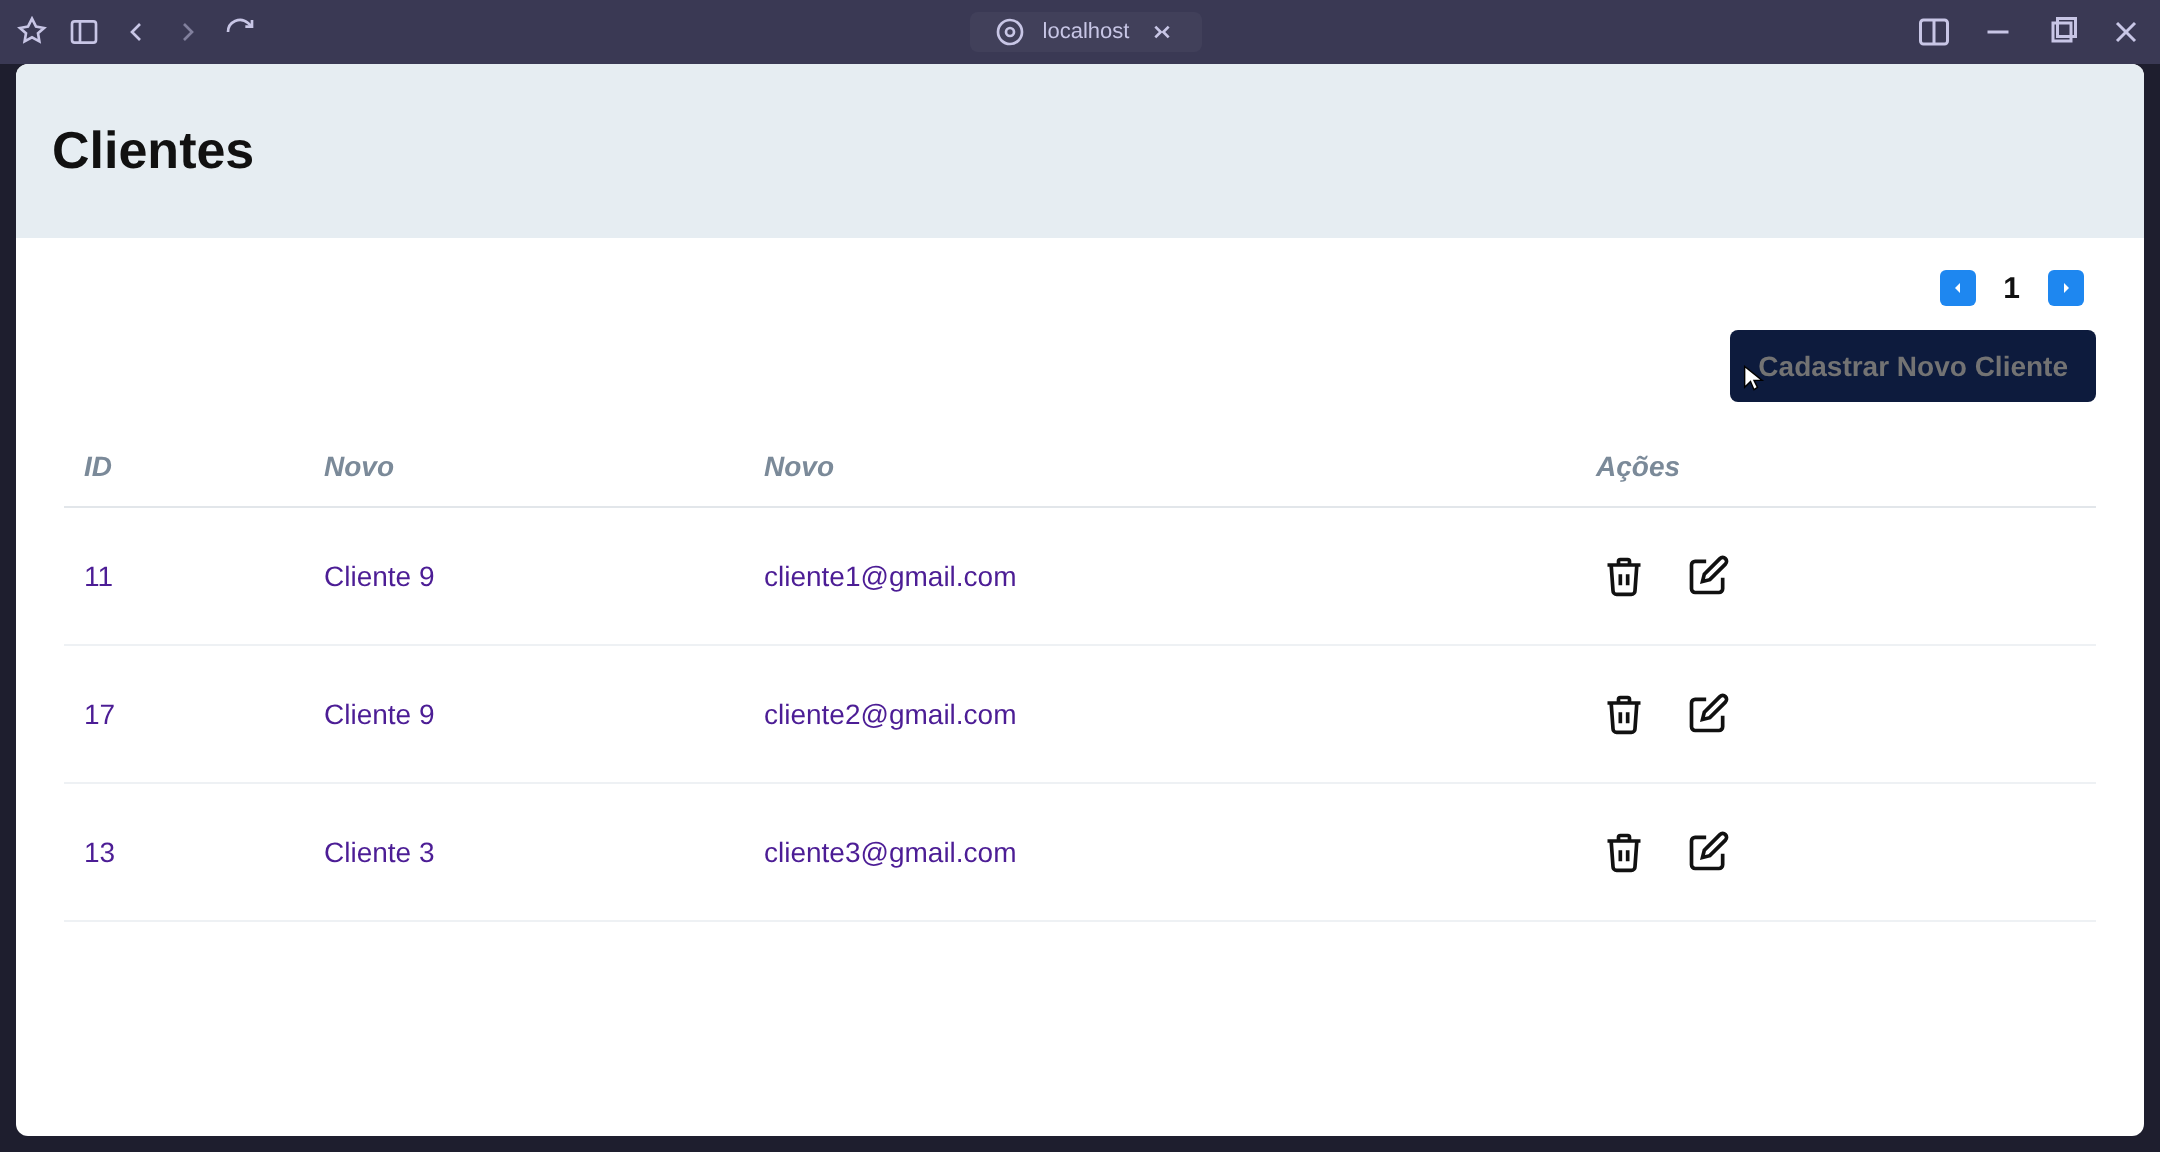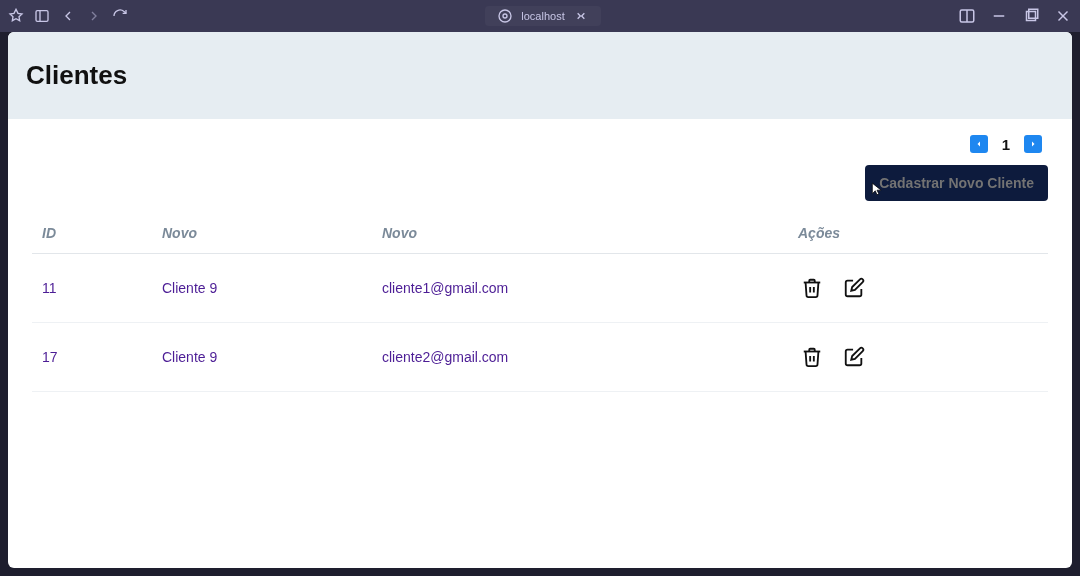--- a/index.html
+++ b/index.html
@@ -282,20 +282,43 @@
                   </span>
                   <span class="action-icon">
                     <svg viewBox="0 0 24 24" fill="none" stroke="currentColor" stroke-width="2">
                       <path d="M11 4H5a2 2 0 0 0-2 2v13a2 2 0 0 0 2 2h13a2 2 0 0 0 2-2v-6"></path>
                       <path d="M18.5 2.5a2.1 2.1 0 0 1 3 3L13 14l-4 1 1-4 8.5-8.5z"></path>
                     </svg>
                   </span>
                 </div>
               </td>
             </tr>
+            <tr>
+              <td>13</td>
+              <td>Cliente 3</td>
+              <td>cliente3@gmail.com</td>
+              <td>
+                <div class="actions">
+                  <span class="action-icon">
+                    <svg viewBox="0 0 24 24" fill="none" stroke="currentColor" stroke-width="2">
+                      <polyline points="3 6 5 6 21 6"></polyline>
+                      <path d="M19 6l-1 14a2 2 0 0 1-2 2H8a2 2 0 0 1-2-2L5 6"></path>
+                      <path d="M10 11v6M14 11v6"></path>
+                      <path d="M9 6V4a1 1 0 0 1 1-1h4a1 1 0 0 1 1 1v2"></path>
+                    </svg>
+                  </span>
+                  <span class="action-icon">
+                    <svg viewBox="0 0 24 24" fill="none" stroke="currentColor" stroke-width="2">
+                      <path d="M11 4H5a2 2 0 0 0-2 2v13a2 2 0 0 0 2 2h13a2 2 0 0 0 2-2v-6"></path>
+                      <path d="M18.5 2.5a2.1 2.1 0 0 1 3 3L13 14l-4 1 1-4 8.5-8.5z"></path>
+                    </svg>
+                  </span>
+                </div>
+              </td>
+            </tr>
           </tbody>
       </table>
     </div>
   </div>
 
   <svg class="cursor" viewBox="0 0 24 24">
     <path d="M4 2 L4 20 L9 15 L12 22 L15 20 L12 14 L19 14 Z" fill="#fff" stroke="#000" stroke-width="1.2"></path>
   </svg>
 </div>
 

